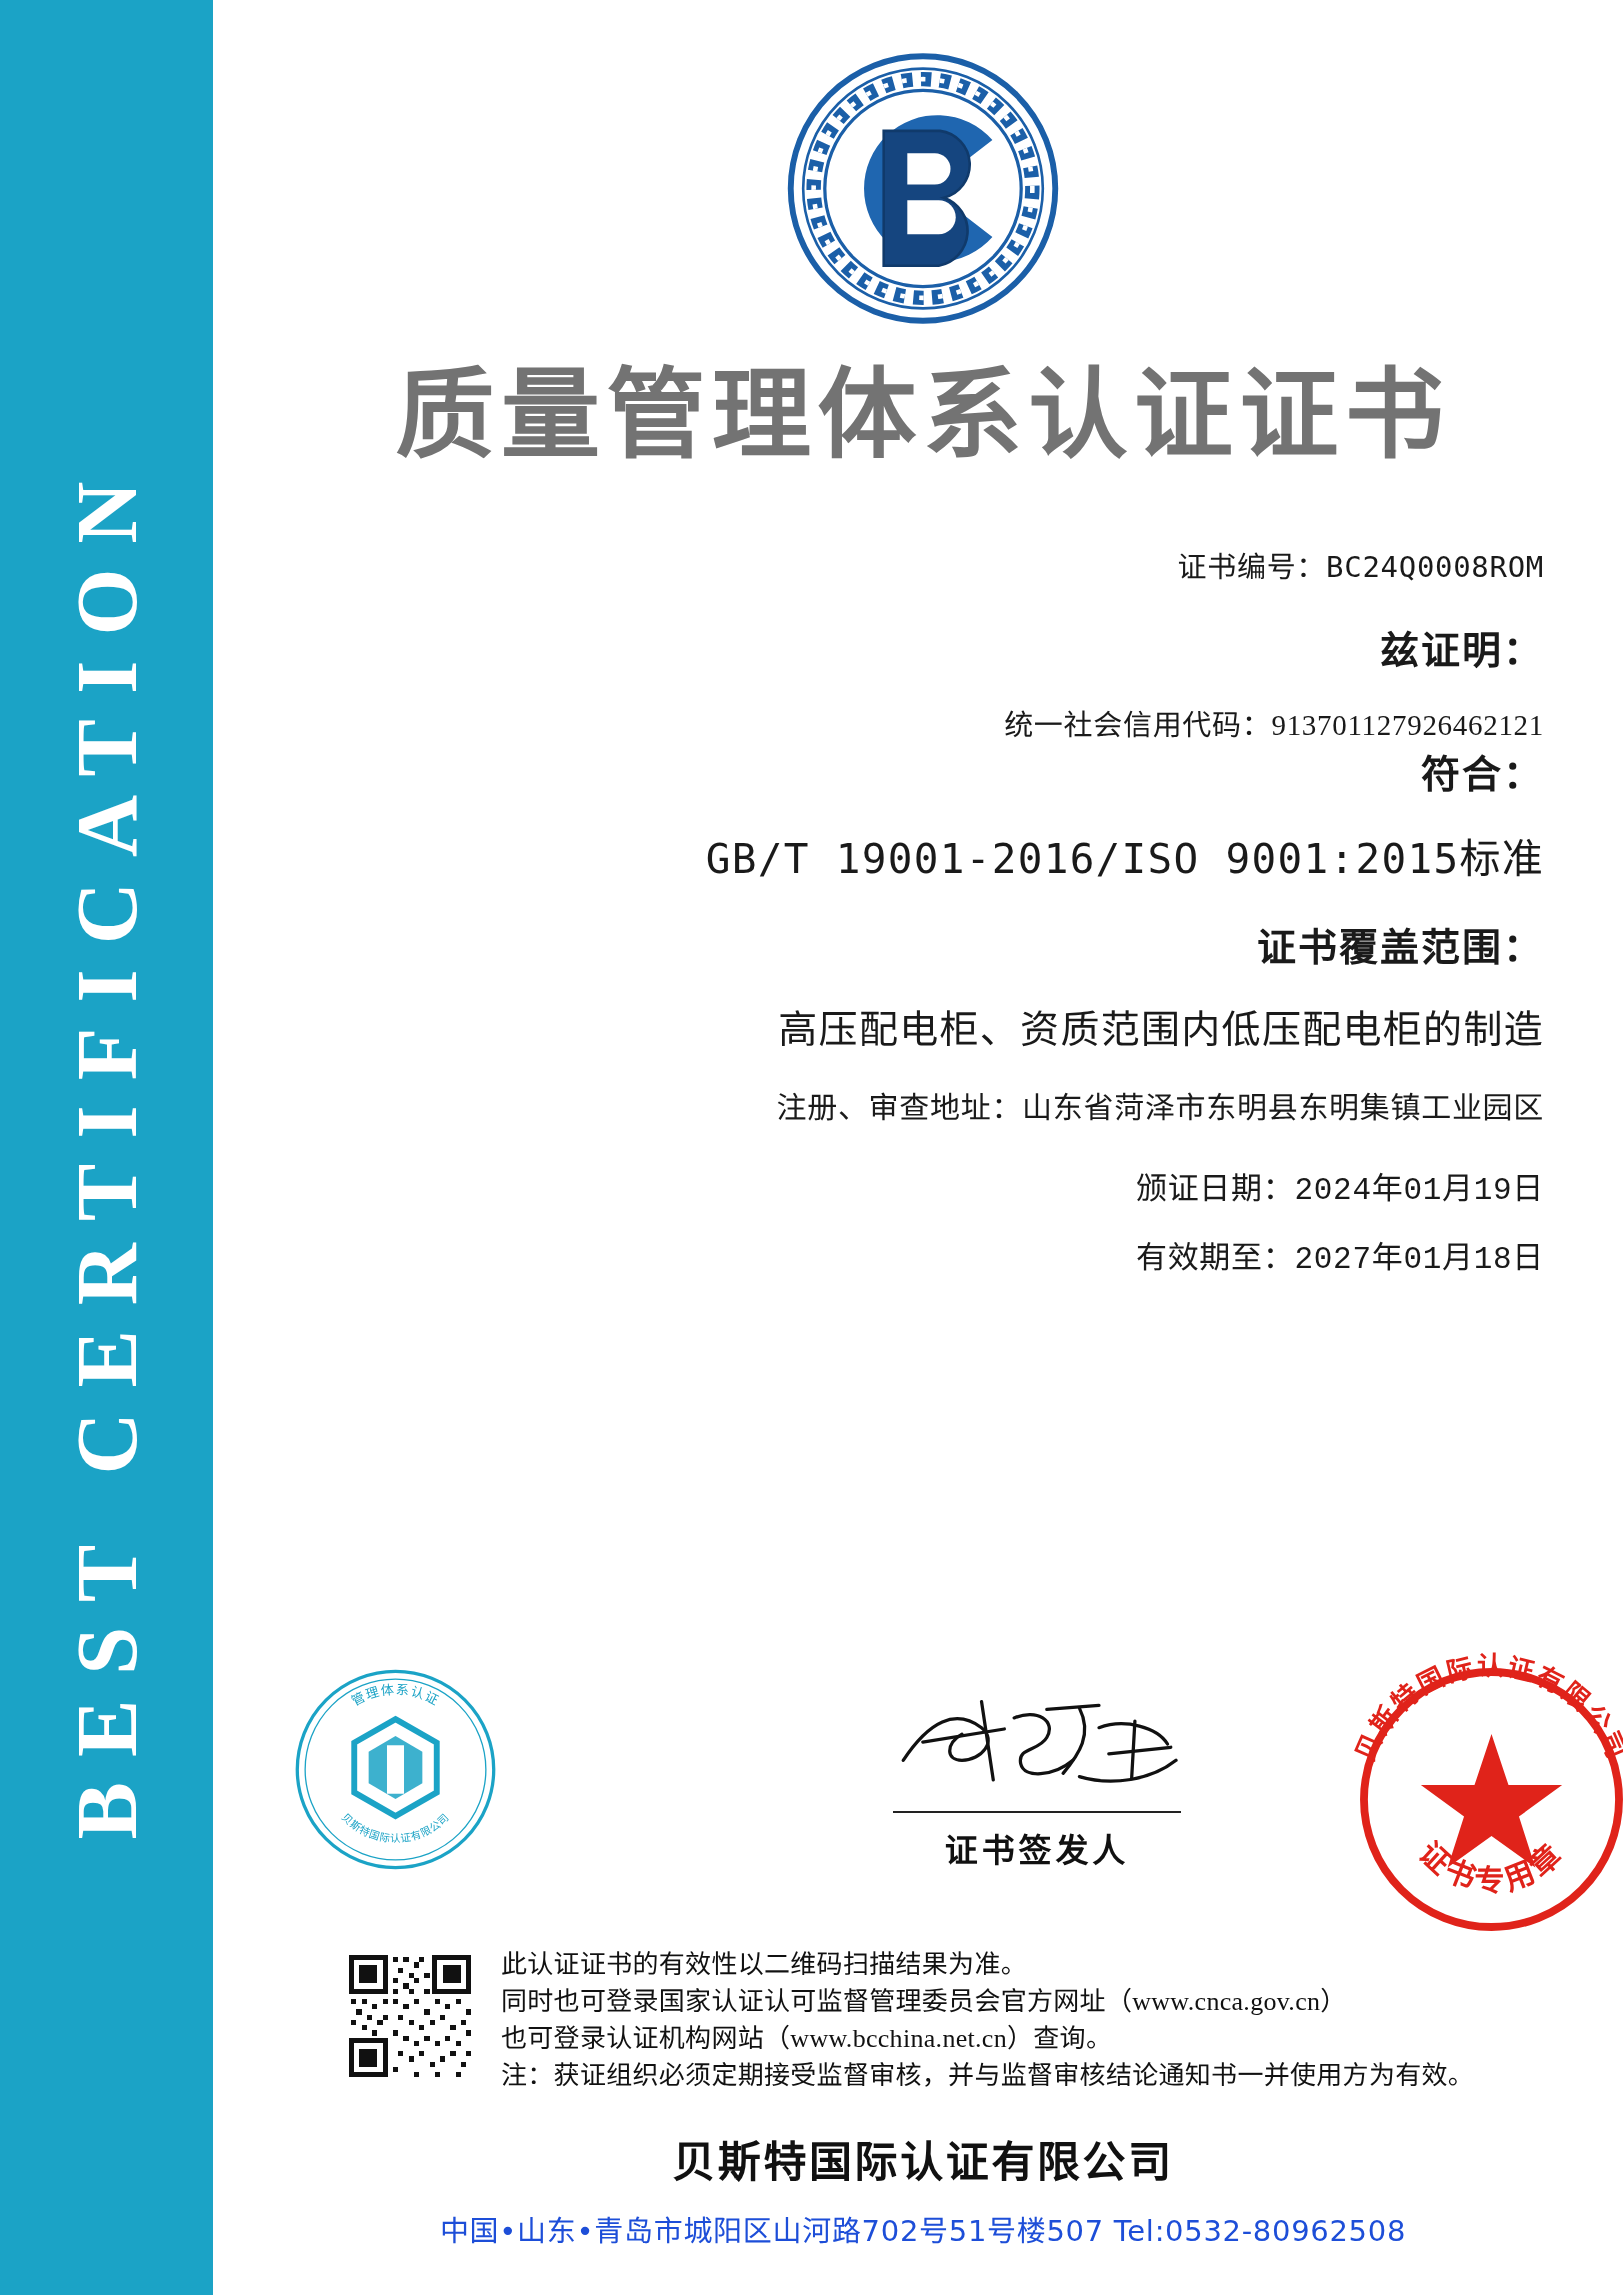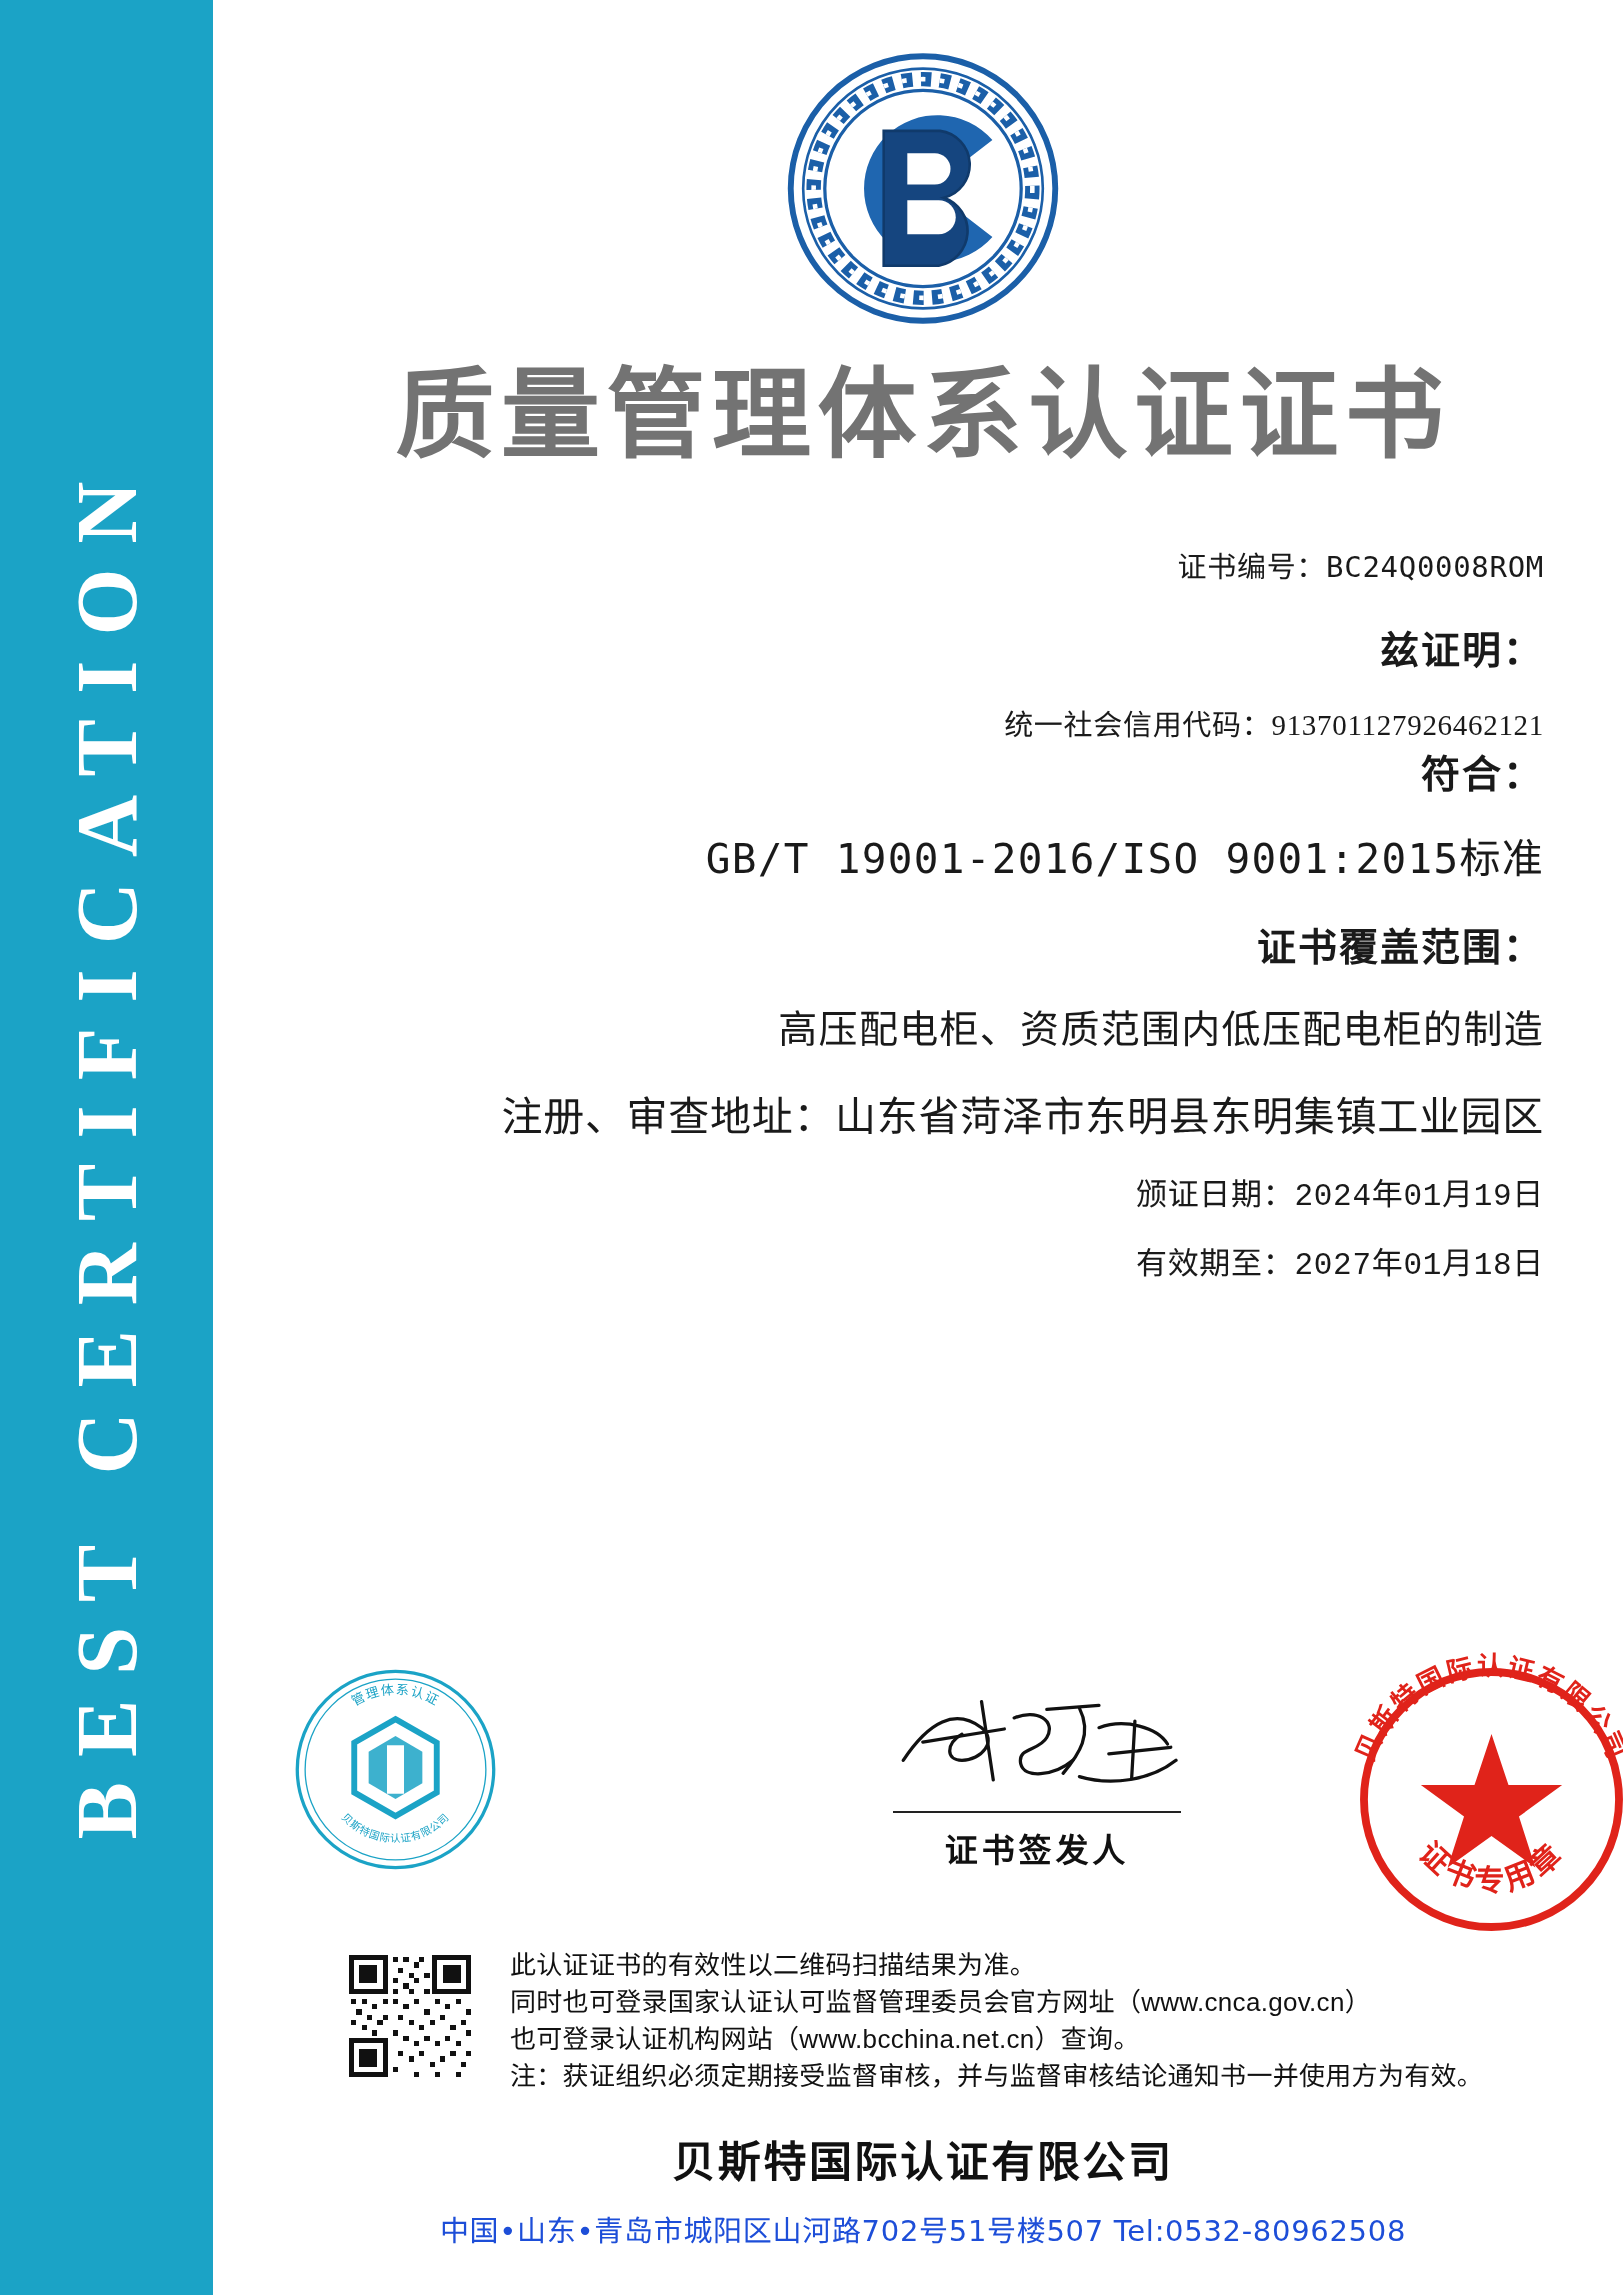--- a/index.html
+++ b/index.html
@@ -135,23 +135,23 @@
     margin-bottom: 31px;
     font-family: "DejaVu Sans Mono", "Liberation Mono", monospace;
   }
   .scope-text {
     font-size: 39px;
     letter-spacing: 1.3px;
     margin-bottom: 29px;
     font-family: "DejaVu Sans", "Liberation Sans", sans-serif;
   }
   .addr {
-    font-size: 41px;
+    font-size: 30px;
     letter-spacing: 0.7px;
-    margin-bottom: 26px;
+    margin-bottom: 36px;
     font-family: Liberation Serif, serif;
   }
   .date-line {
     font-size: 31px;
     letter-spacing: 0.7px;
     margin-bottom: 23.6px;
     font-family: Liberation Mono, monospace;
   }
 
   
@@ -210,28 +210,28 @@
   }
   .qr {
     position: absolute;
     left: 124px;
     top: 5.2px;
     width: 128px;
     height: 128px;
   }
   .notes {
     position: absolute;
-    left: 288px;
+    left: 279px;
     top: 0;
     width: 1073px;
     color: #111;
     font-size: 26px;
     line-height: 1.42;
     letter-spacing: 0.3px;
-    font-family: Liberation Sans, sans-serif;
+    font-family: Liberation Serif, serif;
   }
 
   
   .footer {
     position: absolute;
     left: 0;
     top: 2127px;
     width: 1402px;
     text-align: center;
   }

